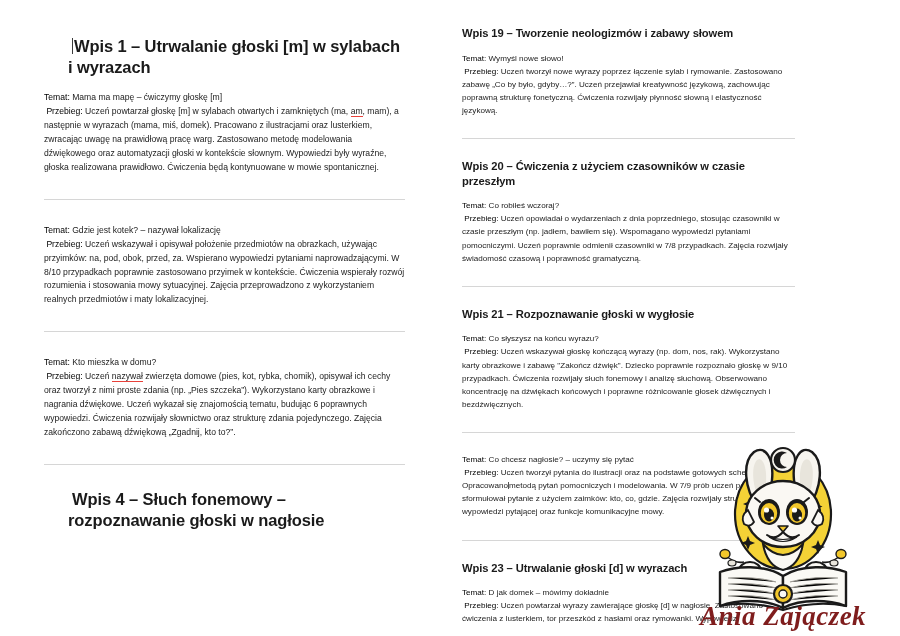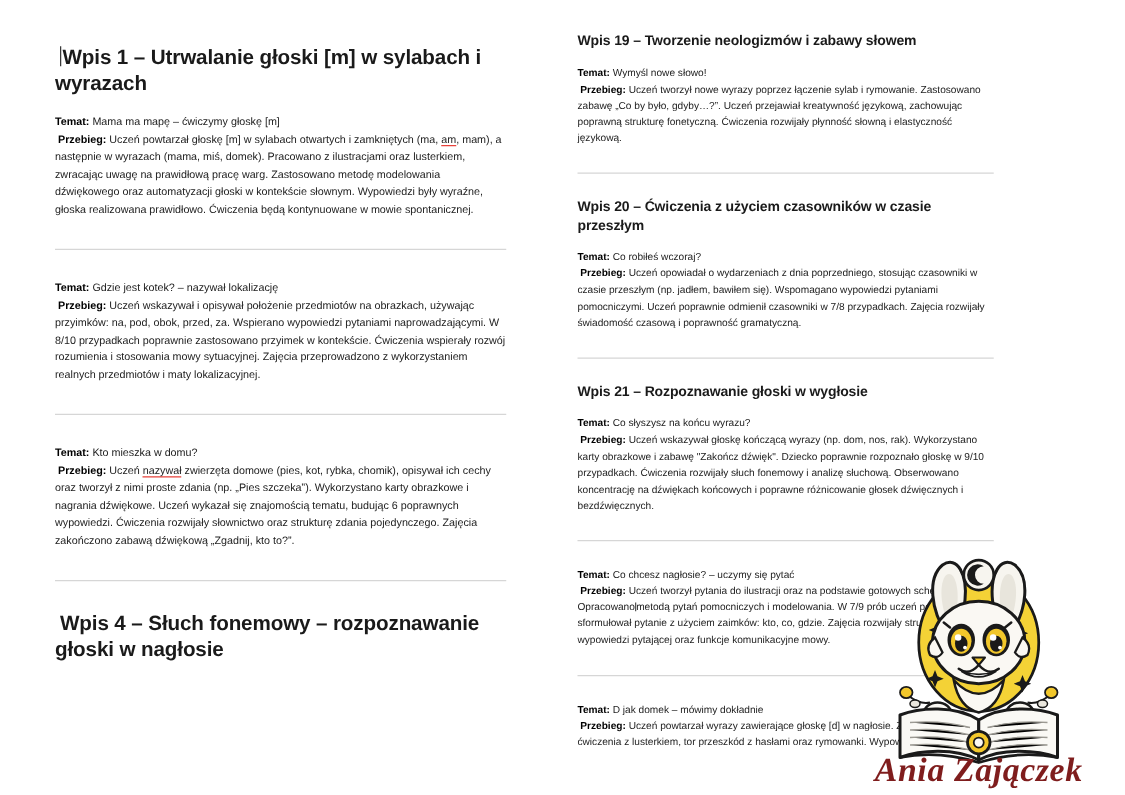--- a/index.html
+++ b/index.html
@@ -47,20 +47,21 @@
     font-weight: bold;
     color: #1a1a1a;
     margin: 0;
     letter-spacing: -0.1px;
   }
 
   .col-left .entry-title {
     font-size: 16.5px;
     line-height: 1.28;
     text-indent: 4px;
+    margin-left: 24px;
   }
 
   .col-right .entry-title {
     font-size: 11.2px;
     line-height: 1.3;
   }
 
   .entry-body {
     color: #222222;
     margin: 0;
@@ -70,21 +71,21 @@
     font-size: 8.6px;
     line-height: 1.62;
   }
 
   .col-right .entry-body {
     font-size: 8.1px;
     line-height: 1.62;
   }
 
   .lbl {
-    font-weight: bold;
+    font-weight: normal;
     color: #000;
   }
 
   .misspell {
     border-bottom: 1.6px solid #e8413a;
     padding-bottom: 0px;
   }
 
   .divider {
     border: 0;
@@ -213,20 +214,21 @@
 
     <div class="entry">
       <p class="entry-body">
         <span class="lbl">Temat:</span><span> Co chcesz nagłosie? – uczymy się pytać</span><br>
         <span class="lbl">&nbsp;<span>Przebieg:</span></span><span> Uczeń tworzył pytania do ilustracji oraz na podstawie gotowych schematów. Opracowano</span><span class="caret-thin"></span><span>metodą pytań pomocniczych i modelowania. W 7/9 prób uczeń poprawnie sformułował pytanie z użyciem zaimków: kto, co, gdzie. Zajęcia rozwijały strukturę wypowiedzi pytającej oraz funkcje komunikacyjne mowy.</span>
       </p>
     </div>
     <hr class="divider">
 
     <div class="entry">
+      <h2 class="entry-title"><span>Wpis 23 – Utrwalanie głoski [d] w wyrazach</span></h2>
       <p class="entry-body">
         <span class="lbl">Temat:</span><span> D jak domek – mówimy dokładnie</span><br>
         <span class="lbl">&nbsp;<span>Przebieg:</span></span><span> Uczeń powtarzał wyrazy zawierające głoskę [d] w nagłosie. Zastosowano ćwiczenia z lusterkiem, tor przeszkód z hasłami oraz rymowanki. Wypowiedzi</span>
       </p>
     </div>
 
   </div>
 
   <div class="watermark">
     <svg viewBox="0 0 230 200" xmlns="http://www.w3.org/2000/svg" aria-hidden="true">

